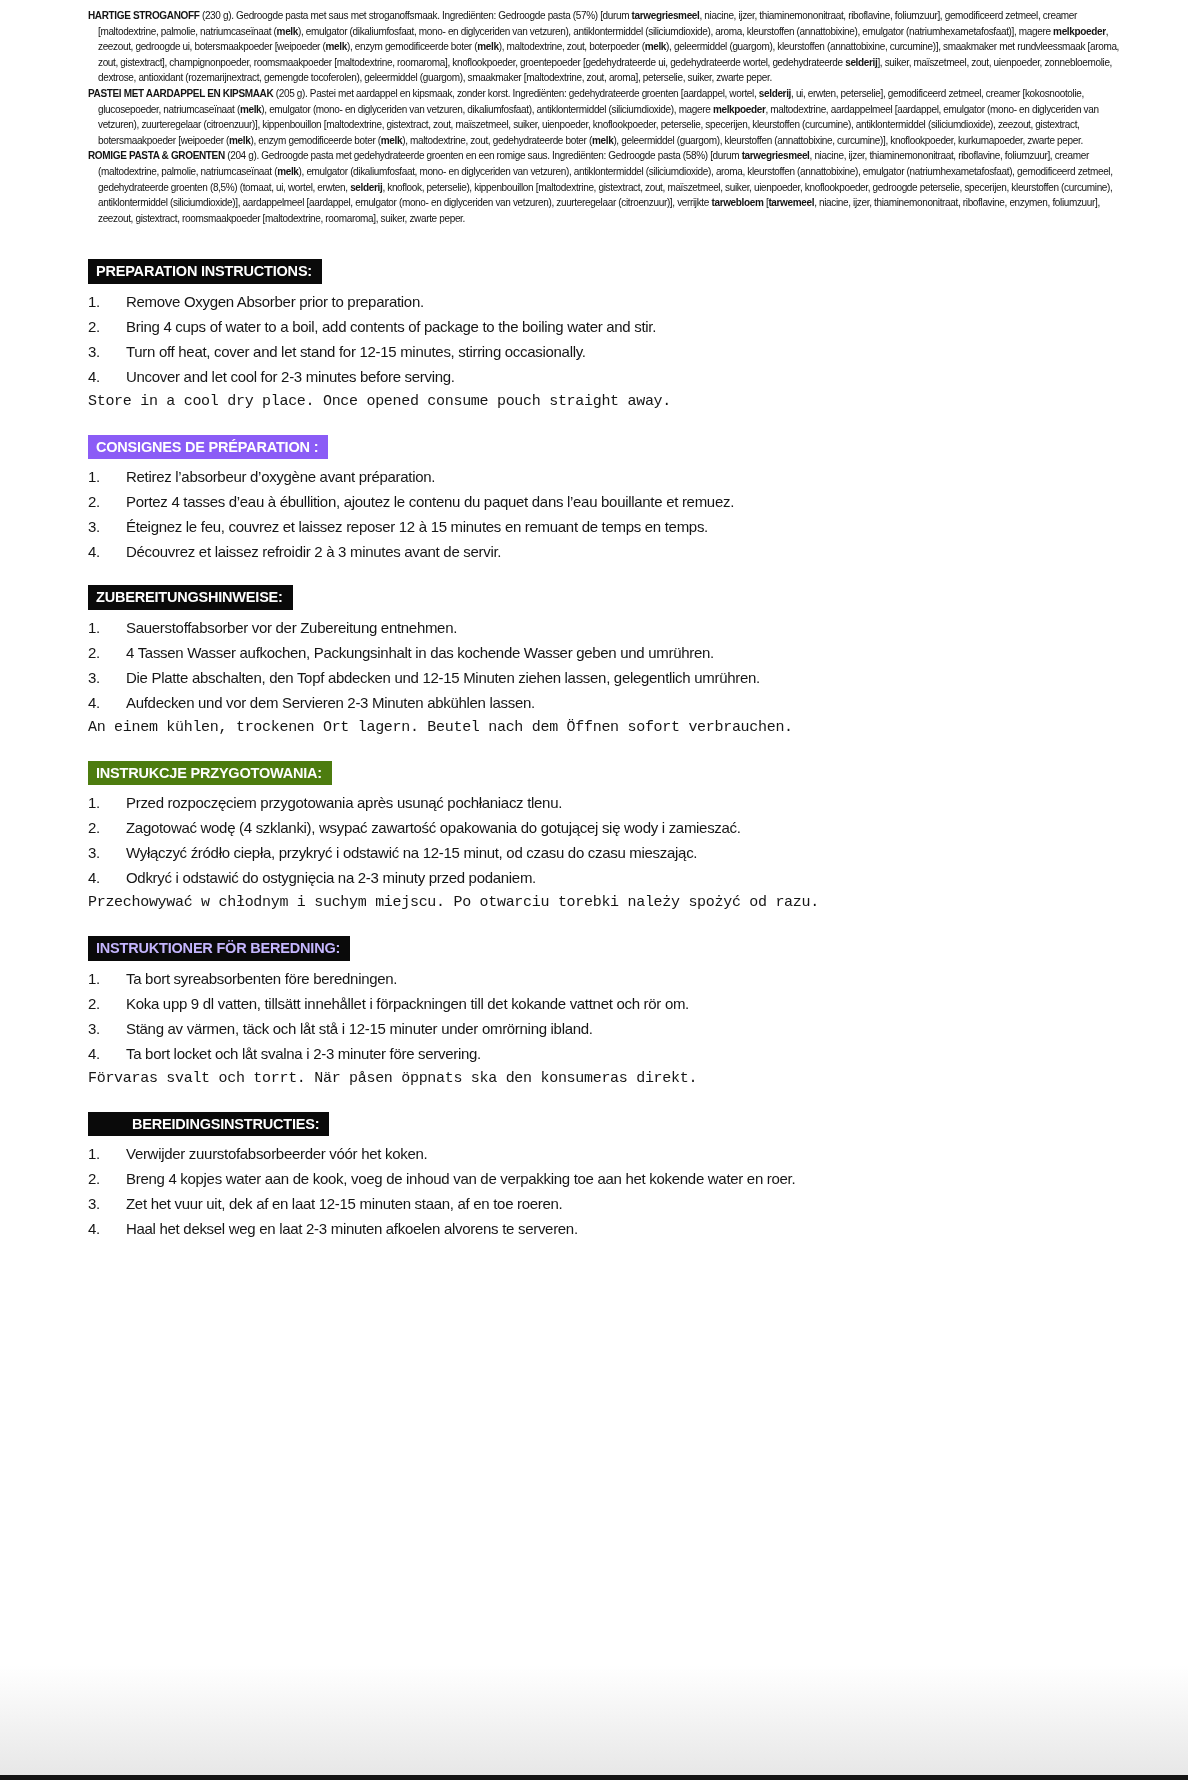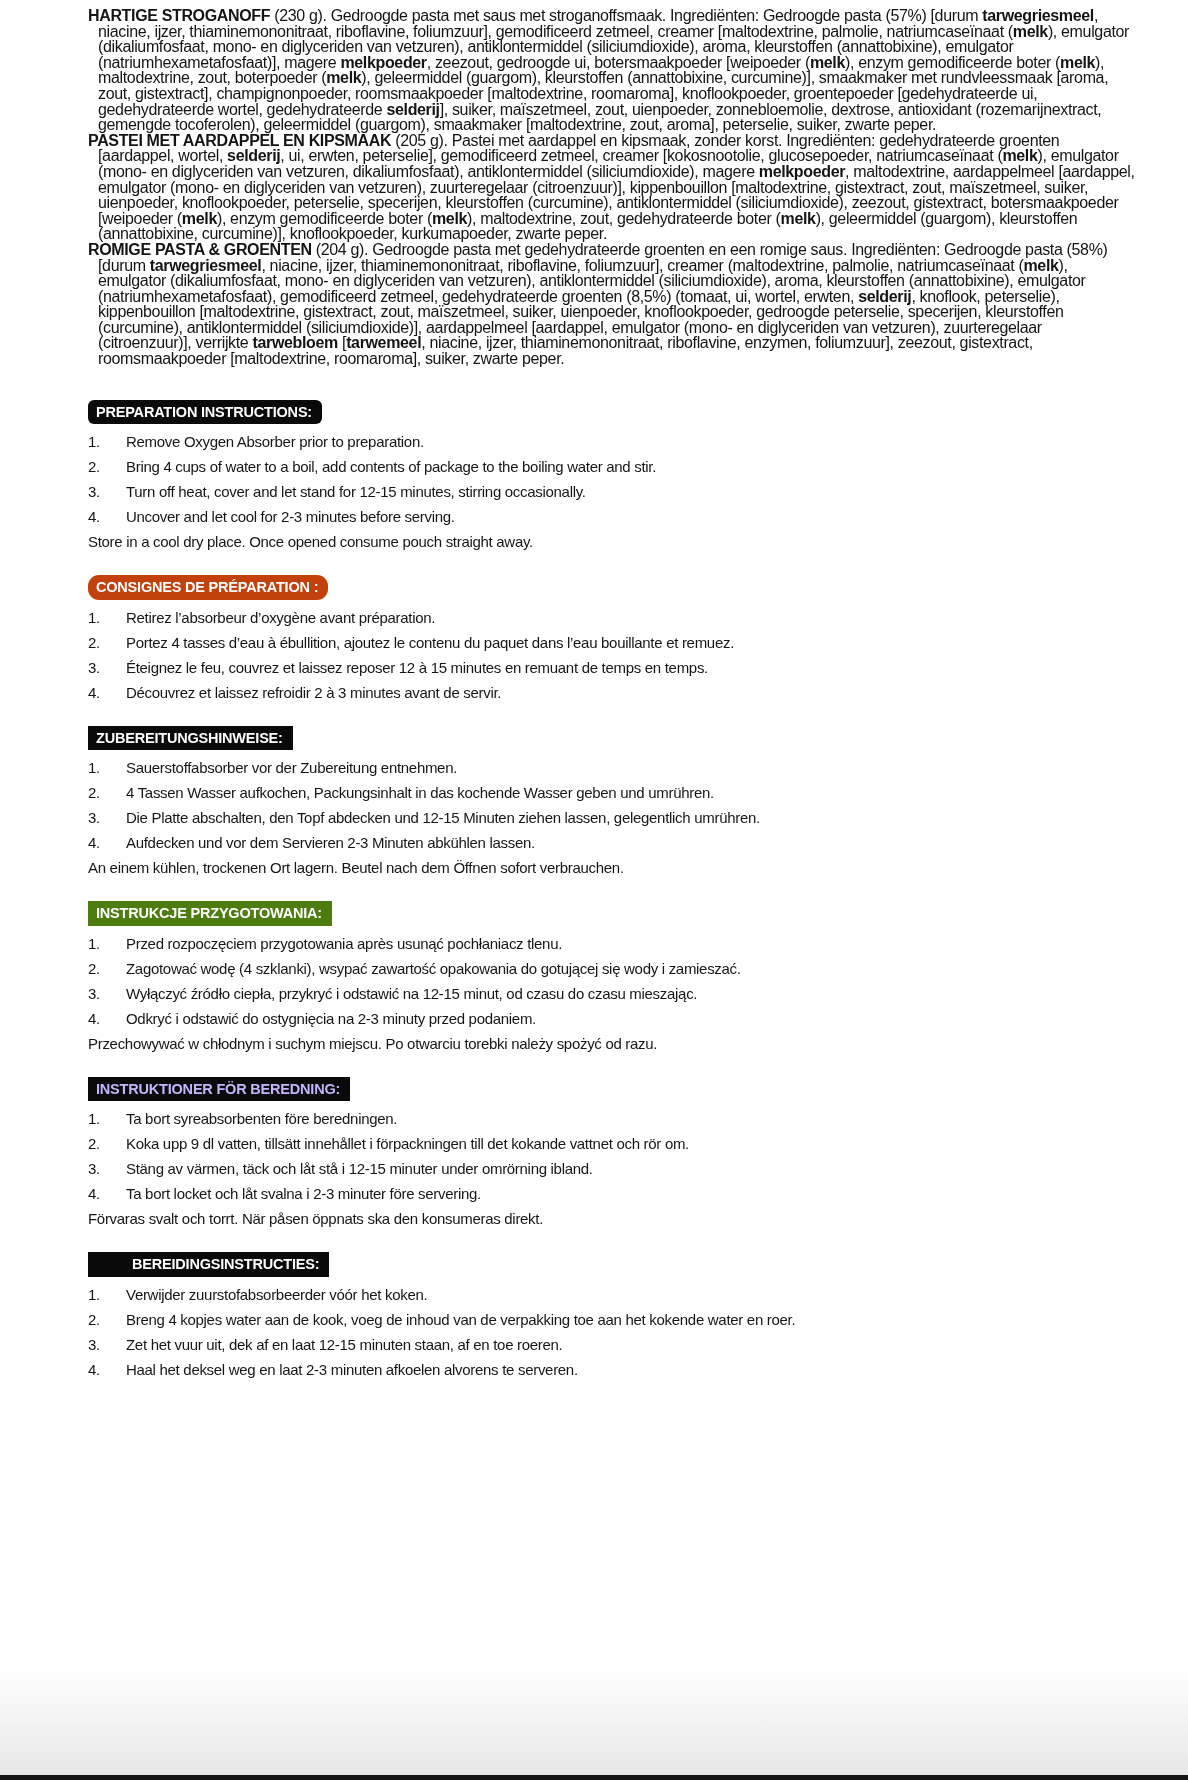--- a/index.html
+++ b/index.html
@@ -9,21 +9,21 @@
     background:#ffffff;
     position:relative;
     overflow:hidden;
     font-family:"Liberation Sans", sans-serif;
     color:#141414;
   }
   .doc { padding:8px 52px 0 88px; }
 
   
   .ing-para {
-    font-size:16px;
+    font-size:10px;
     line-height:15.6px;
     letter-spacing:-0.35px;
     padding-left:10px;
     text-indent:-10px;
     color:#141414;
   }
   .ing-para b { font-weight:bold; }
 
   #sections { margin-top:33px; }
   .inst-section { margin-bottom:21px; }
@@ -48,20 +48,21 @@
     color:#161616;
   }
   .step-num { width:38px; flex:0 0 38px; }
   .step-text { flex:1; }
 
   .note {
     font-size:15px;
     line-height:25px;
     letter-spacing:-0.3px;
     color:#161616;
+    font-family:Liberation Mono, monospace;
   }
 
   
   .bottom-fade {
     position:absolute; left:0; right:0; bottom:0; height:115px;
     background:linear-gradient(to bottom, rgba(255,255,255,0) 0%, #e7e7e7 97%);
     pointer-events:none;
   }
   .bottom-bar {
     position:absolute; left:0; right:0; bottom:0; height:5px;
@@ -71,34 +72,34 @@
 </head>
 <body>
 
 <div class="doc">
   <div id="ingredients">
       <div class="ing-para"><b>HARTIGE STROGANOFF</b> (230 g). Gedroogde pasta met saus met stroganoffsmaak. Ingrediënten: Gedroogde pasta (57%) [durum <b>tarwegriesmeel</b>, niacine, ijzer, thiaminemononitraat, riboflavine, foliumzuur], gemodificeerd zetmeel, creamer [maltodextrine, palmolie, natriumcaseïnaat (<b>melk</b>), emulgator (dikaliumfosfaat, mono- en diglyceriden van vetzuren), antiklontermiddel (siliciumdioxide), aroma, kleurstoffen (annattobixine), emulgator (natriumhexametafosfaat)], magere <b>melkpoeder</b>, zeezout, gedroogde ui, botersmaakpoeder [weipoeder (<b>melk</b>), enzym gemodificeerde boter (<b>melk</b>), maltodextrine, zout, boterpoeder (<b>melk</b>), geleermiddel (guargom), kleurstoffen (annattobixine, curcumine)], smaakmaker met rundvleessmaak [aroma, zout, gistextract], champignonpoeder, roomsmaakpoeder [maltodextrine, roomaroma], knoflookpoeder, groentepoeder [gedehydrateerde ui, gedehydrateerde wortel, gedehydrateerde <b>selderij</b>], suiker, maïszetmeel, zout, uienpoeder, zonnebloemolie, dextrose, antioxidant (rozemarijnextract, gemengde tocoferolen), geleermiddel (guargom), smaakmaker [maltodextrine, zout, aroma], peterselie, suiker, zwarte peper.</div>
       <div class="ing-para"><b>PASTEI MET AARDAPPEL EN KIPSMAAK</b> (205 g). Pastei met aardappel en kipsmaak, zonder korst. Ingrediënten: gedehydrateerde groenten [aardappel, wortel, <b>selderij</b>, ui, erwten, peterselie], gemodificeerd zetmeel, creamer [kokosnootolie, glucosepoeder, natriumcaseïnaat (<b>melk</b>), emulgator (mono- en diglyceriden van vetzuren, dikaliumfosfaat), antiklontermiddel (siliciumdioxide), magere <b>melkpoeder</b>, maltodextrine, aardappelmeel [aardappel, emulgator (mono- en diglyceriden van vetzuren), zuurteregelaar (citroenzuur)], kippenbouillon [maltodextrine, gistextract, zout, maïszetmeel, suiker, uienpoeder, knoflookpoeder, peterselie, specerijen, kleurstoffen (curcumine), antiklontermiddel (siliciumdioxide), zeezout, gistextract, botersmaakpoeder [weipoeder (<b>melk</b>), enzym gemodificeerde boter (<b>melk</b>), maltodextrine, zout, gedehydrateerde boter (<b>melk</b>), geleermiddel (guargom), kleurstoffen (annattobixine, curcumine)], knoflookpoeder, kurkumapoeder, zwarte peper.</div>
       <div class="ing-para"><b>ROMIGE PASTA &amp; GROENTEN</b> (204 g). Gedroogde pasta met gedehydrateerde groenten en een romige saus. Ingrediënten: Gedroogde pasta (58%) [durum <b>tarwegriesmeel</b>, niacine, ijzer, thiaminemononitraat, riboflavine, foliumzuur], creamer (maltodextrine, palmolie, natriumcaseïnaat (<b>melk</b>), emulgator (dikaliumfosfaat, mono- en diglyceriden van vetzuren), antiklontermiddel (siliciumdioxide), aroma, kleurstoffen (annattobixine), emulgator (natriumhexametafosfaat), gemodificeerd zetmeel, gedehydrateerde groenten (8,5%) (tomaat, ui, wortel, erwten, <b>selderij</b>, knoflook, peterselie), kippenbouillon [maltodextrine, gistextract, zout, maïszetmeel, suiker, uienpoeder, knoflookpoeder, gedroogde peterselie, specerijen, kleurstoffen (curcumine), antiklontermiddel (siliciumdioxide)], aardappelmeel [aardappel, emulgator (mono- en diglyceriden van vetzuren), zuurteregelaar (citroenzuur)], verrijkte <b>tarwebloem</b> [<b>tarwemeel</b>, niacine, ijzer, thiaminemononitraat, riboflavine, enzymen, foliumzuur], zeezout, gistextract, roomsmaakpoeder [maltodextrine, roomaroma], suiker, zwarte peper.</div>
     </div>
   <div id="sections">
-      <div class="inst-section"><div class="inst-header" style="background: rgb(10, 10, 10); color: rgb(255, 255, 255); border-radius: 6px;">PREPARATION INSTRUCTIONS:</div><div class="step">
+      <div class="inst-section"><div class="inst-header" style="background: rgb(10, 10, 10); color: rgb(255, 255, 255);">PREPARATION INSTRUCTIONS:</div><div class="step">
           <span class="step-num">1.</span>
           <span class="step-text">Remove Oxygen Absorber prior to preparation.</span>
         </div><div class="step">
           <span class="step-num">2.</span>
           <span class="step-text">Bring 4 cups of water to a boil, add contents of package to the boiling water and stir.</span>
         </div><div class="step">
           <span class="step-num">3.</span>
           <span class="step-text">Turn off heat, cover and let stand for 12-15 minutes, stirring occasionally.</span>
         </div><div class="step">
           <span class="step-num">4.</span>
           <span class="step-text">Uncover and let cool for 2-3 minutes before serving.</span>
         </div><div class="note">Store in a cool dry place. Once opened consume pouch straight away.</div></div>
-      <div class="inst-section"><div class="inst-header" style="background: #c2410c; color: rgb(255, 255, 255); border-radius: 11px;">CONSIGNES DE PRÉPARATION :</div><div class="step">
+      <div class="inst-section"><div class="inst-header" style="background: #8b5cf6; color: rgb(255, 255, 255);">CONSIGNES DE PRÉPARATION :</div><div class="step">
           <span class="step-num">1.</span>
           <span class="step-text">Retirez l’absorbeur d’oxygène avant préparation.</span>
         </div><div class="step">
           <span class="step-num">2.</span>
           <span class="step-text">Portez 4 tasses d’eau à ébullition, ajoutez le contenu du paquet dans l’eau bouillante et remuez.</span>
         </div><div class="step">
           <span class="step-num">3.</span>
           <span class="step-text">Éteignez le feu, couvrez et laissez reposer 12 à 15 minutes en remuant de temps en temps.</span>
         </div><div class="step">
           <span class="step-num">4.</span>

